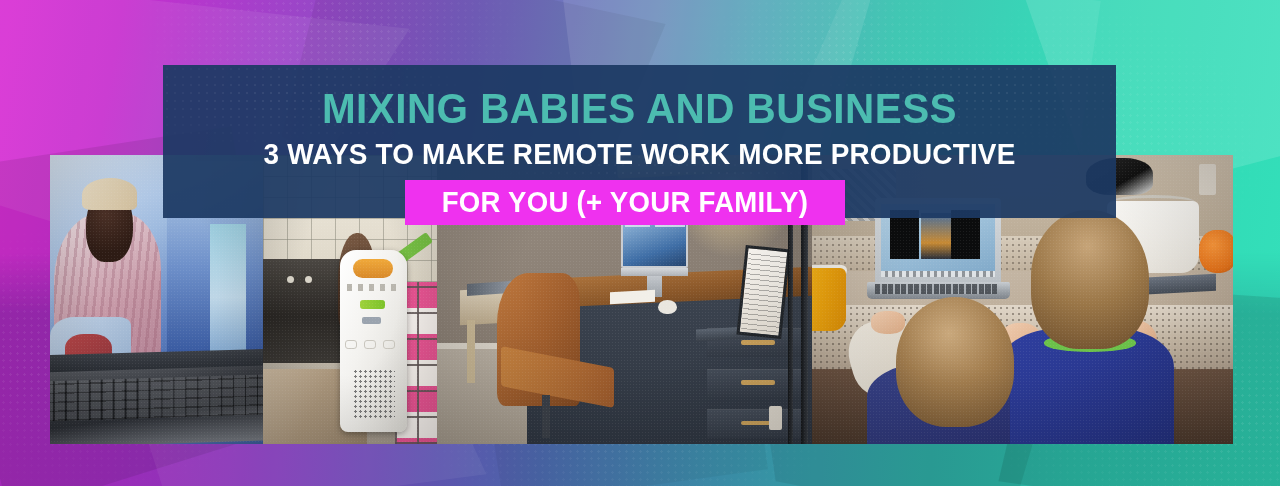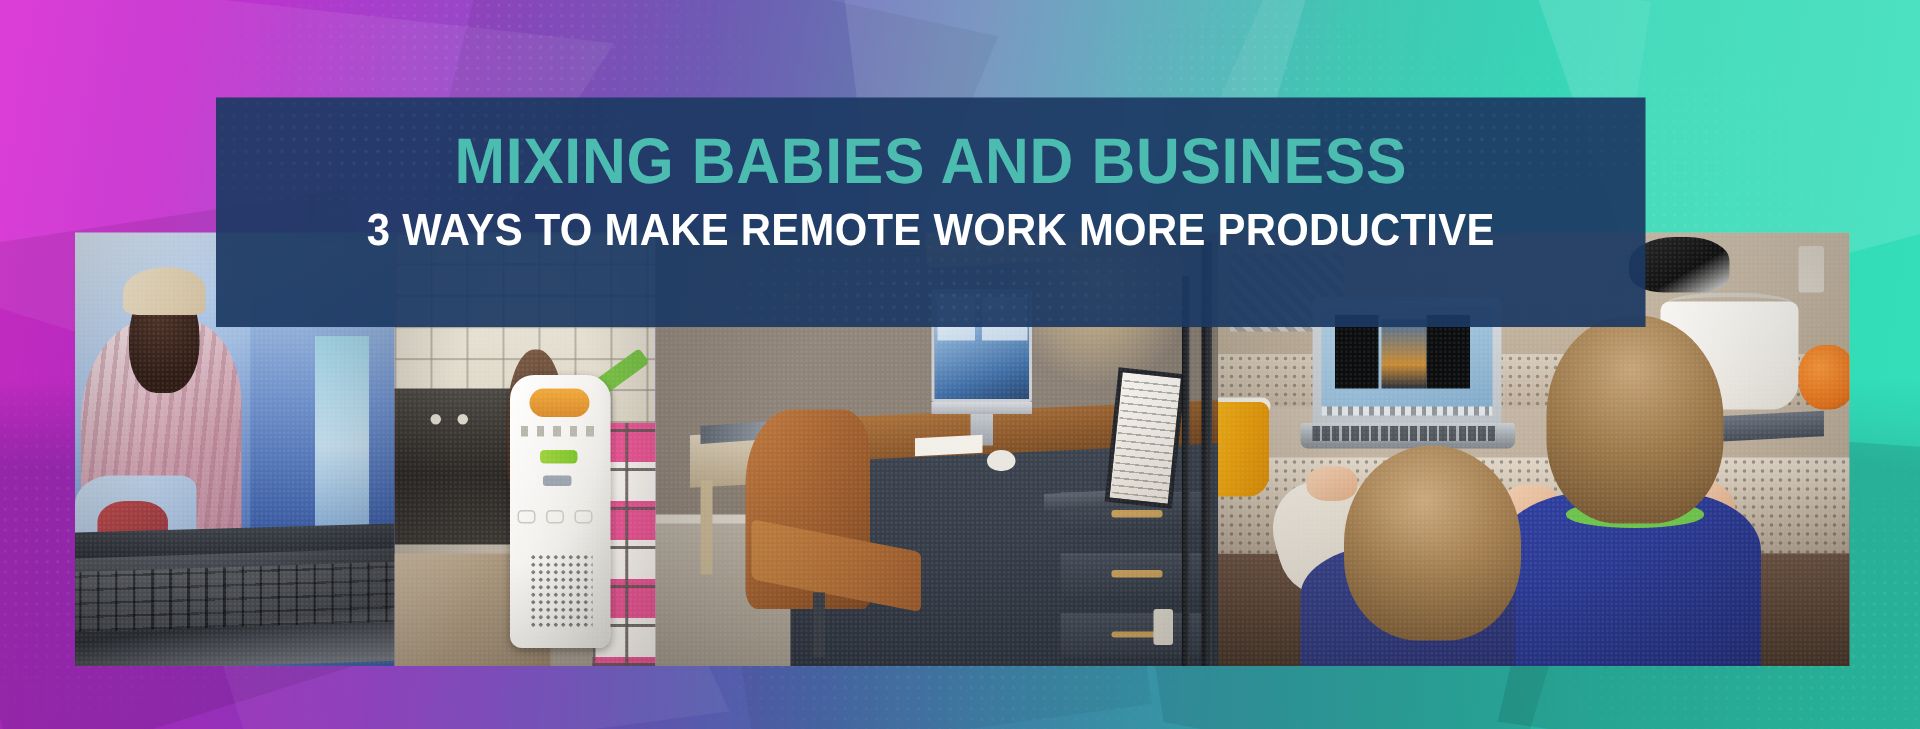--- a/index.html
+++ b/index.html
@@ -552,21 +552,21 @@
     background:
       radial-gradient(ellipse at 50% 45%, rgba(0,0,0,0) 40%, rgba(0,0,0,.18) 100%),
       radial-gradient(rgba(255,255,255,.07) .9px, transparent 1px);
     background-size:auto, 3px 3px;
     pointer-events:none;
   }
 
   
   .overlay {
     position:absolute;
-    left:144px; top:65px; width:953px; height:153px;
+    left:163px; top:65px; width:953px; height:153px;
     background:rgba(28,57,99,.93);
     z-index:5;
   }
   .overlay-dots {
     position:absolute; inset:0;
     background-image:radial-gradient(rgba(255,255,255,.22) 1px, transparent 1.2px);
     background-size:8px 8px;
     opacity:.35;
     -webkit-mask-image:
       radial-gradient(ellipse 30% 50% at 12% 20%, #000 0%, transparent 70%),
@@ -749,14 +749,17 @@
     </div>
 
   </div>
 
   <div class="overlay">
     <div class="overlay-dots"></div>
     <div class="title">MIXING BABIES AND BUSINESS</div>
     <div class="subtitle">3 WAYS TO MAKE REMOTE WORK MORE PRODUCTIVE</div>
   </div>
 
+  <div class="tagbox">
+    <div class="tagline">FOR YOU (+ YOUR FAMILY)</div>
+  </div>
 
 </div>
 
 </body></html>

